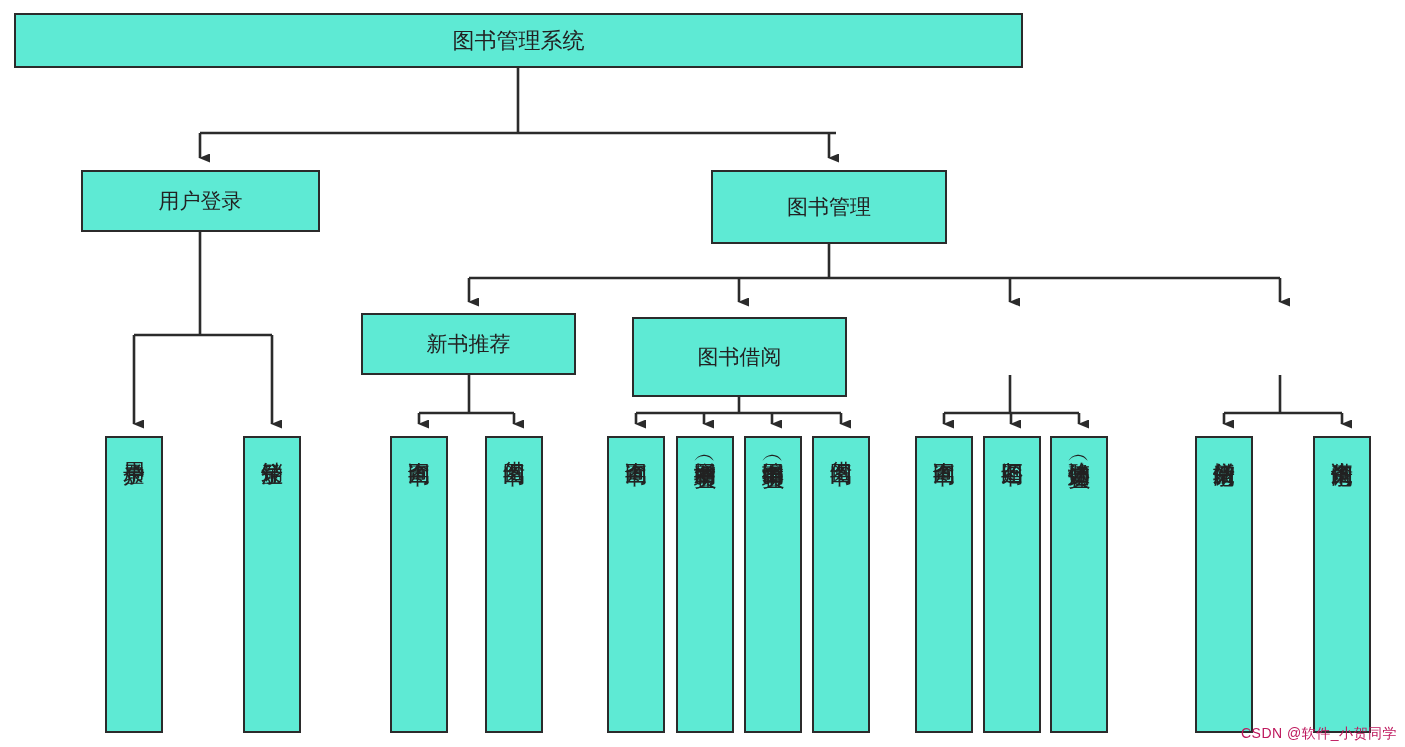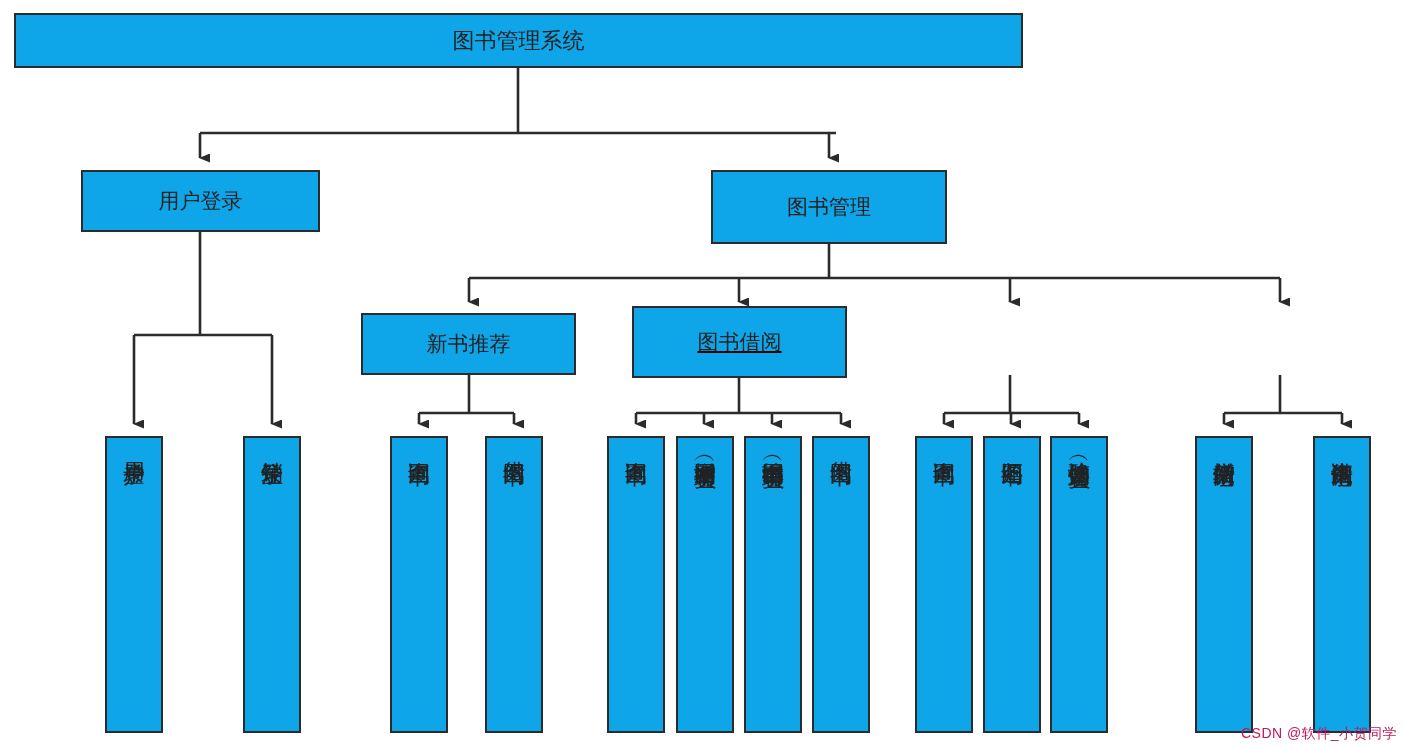--- a/index.html
+++ b/index.html
@@ -21,21 +21,21 @@
     position: absolute;
     left: 0;
     top: 0;
     width: 1405px;
     height: 747px;
     pointer-events: none;
   }
   .node {
     position: absolute;
     box-sizing: border-box;
-    background: #0ea5e9;
+    background: #5eead4;
     border: 2px solid #2b2b2b;
     display: flex;
     align-items: center;
     justify-content: center;
     overflow: hidden;
   }
   .node .label {
     color: #222222;
     text-align: center;
     line-height: 1.15;
@@ -132,21 +132,21 @@
   <div class="node horiz" style="left:81px; top:170px; width:239px; height:62px;">
     <span class="label">用户登录</span>
   </div>
   <div class="node horiz" style="left:711px; top:170px; width:236px; height:74px;">
     <span class="label">图书管理</span>
   </div>
 
   <div class="node horiz" style="left:361px; top:313px; width:215px; height:62px;">
     <span class="label">新书推荐</span>
   </div>
-  <div class="node horiz" style="left:632px; top:306px; width:215px; height:72px;text-decoration:underline;">
+  <div class="node horiz" style="left:632px; top:317px; width:215px; height:80px;">
     <span class="label">图书借阅</span>
   </div>
 
   <div class="node vert" style="left:105px; top:436px; width:58px; height:297px;">
     <span class="label">用户登录</span>
   </div>
   <div class="node vert" style="left:243px; top:436px; width:58px; height:297px;">
     <span class="label">注销登录</span>
   </div>
 

